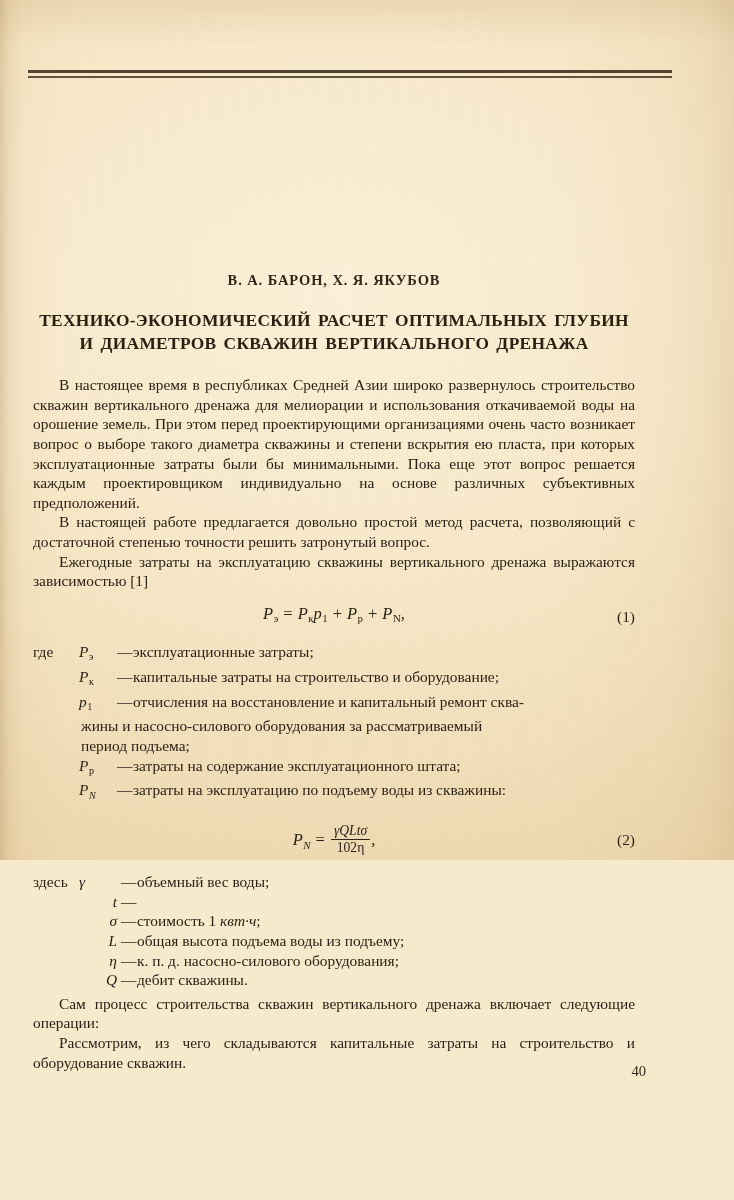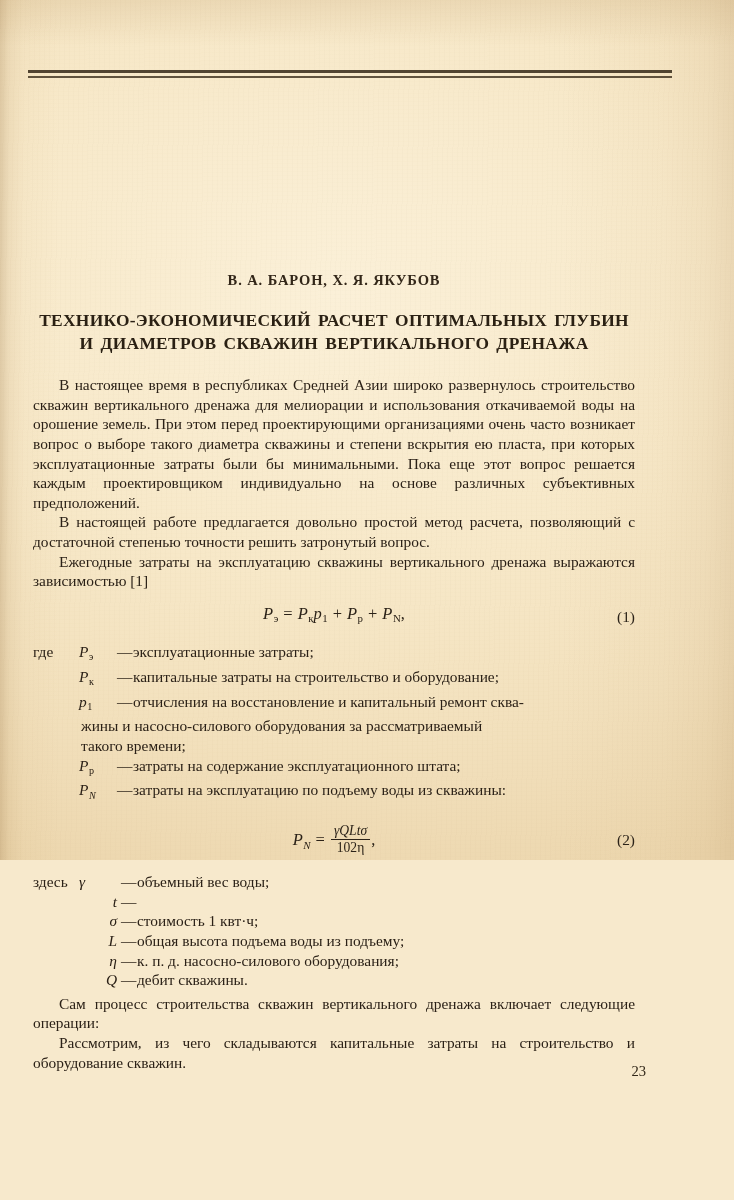--- a/index.html
+++ b/index.html
@@ -200,21 +200,21 @@
     white-space: nowrap;
   }
   .dtext {
     flex: 1 1 auto;
     text-align: justify;
   }
   .contline {
     margin-left: 48px;
     text-align: left;
   }
-  .unit { }
+  .unit { font-style: italic; }
 
   
   .folio {
     position: absolute;
     right: 88px;
     top: 1063px;
     font-size: 14.6px;
     color: #312718;
     z-index: 2;
   }
@@ -263,21 +263,21 @@
         <span class="dash">—</span>
         <span class="dtext">капитальные затраты на строительство  и оборудование;</span>
       </div>
       <div class="defrow">
         <span class="lead"></span>
         <span class="sym"><span class="mvar">p</span><span class="msub">1</span></span>
         <span class="dash">—</span>
         <span class="dtext">отчисления на восстановление и капитальный ремонт сква-</span>
       </div>
       <div class="contline">жины и насосно-силового оборудования за рассматриваемый</div>
-      <div class="contline">такого времени;</div>
+      <div class="contline">период подъема;</div>
       <div class="defrow">
         <span class="lead"></span>
         <span class="sym"><span class="mvar">P</span><span class="msub">р</span></span>
         <span class="dash">—</span>
         <span class="dtext">затраты на содержание эксплуатационного штата;</span>
       </div>
       <div class="defrow">
         <span class="lead"></span>
         <span class="sym"><span class="mvar">P</span><span class="msub ital">N</span></span>
         <span class="dash">—</span>
@@ -328,15 +328,15 @@
         <span class="dash">—</span>
         <span class="dtext">дебит скважины.</span>
       </div>
     </div>
 
     <p class="para">Сам процесс строительства скважин вертикального дренажа включает следующие операции:</p>
     <p class="para">Рассмотрим, из чего складываются капитальные затраты на строительство и оборудование  скважин.</p>
 
   </div>
 
-  <div class="folio">23</div>
+  <div class="folio">40</div>
 
 </div>
 
 </body></html>

